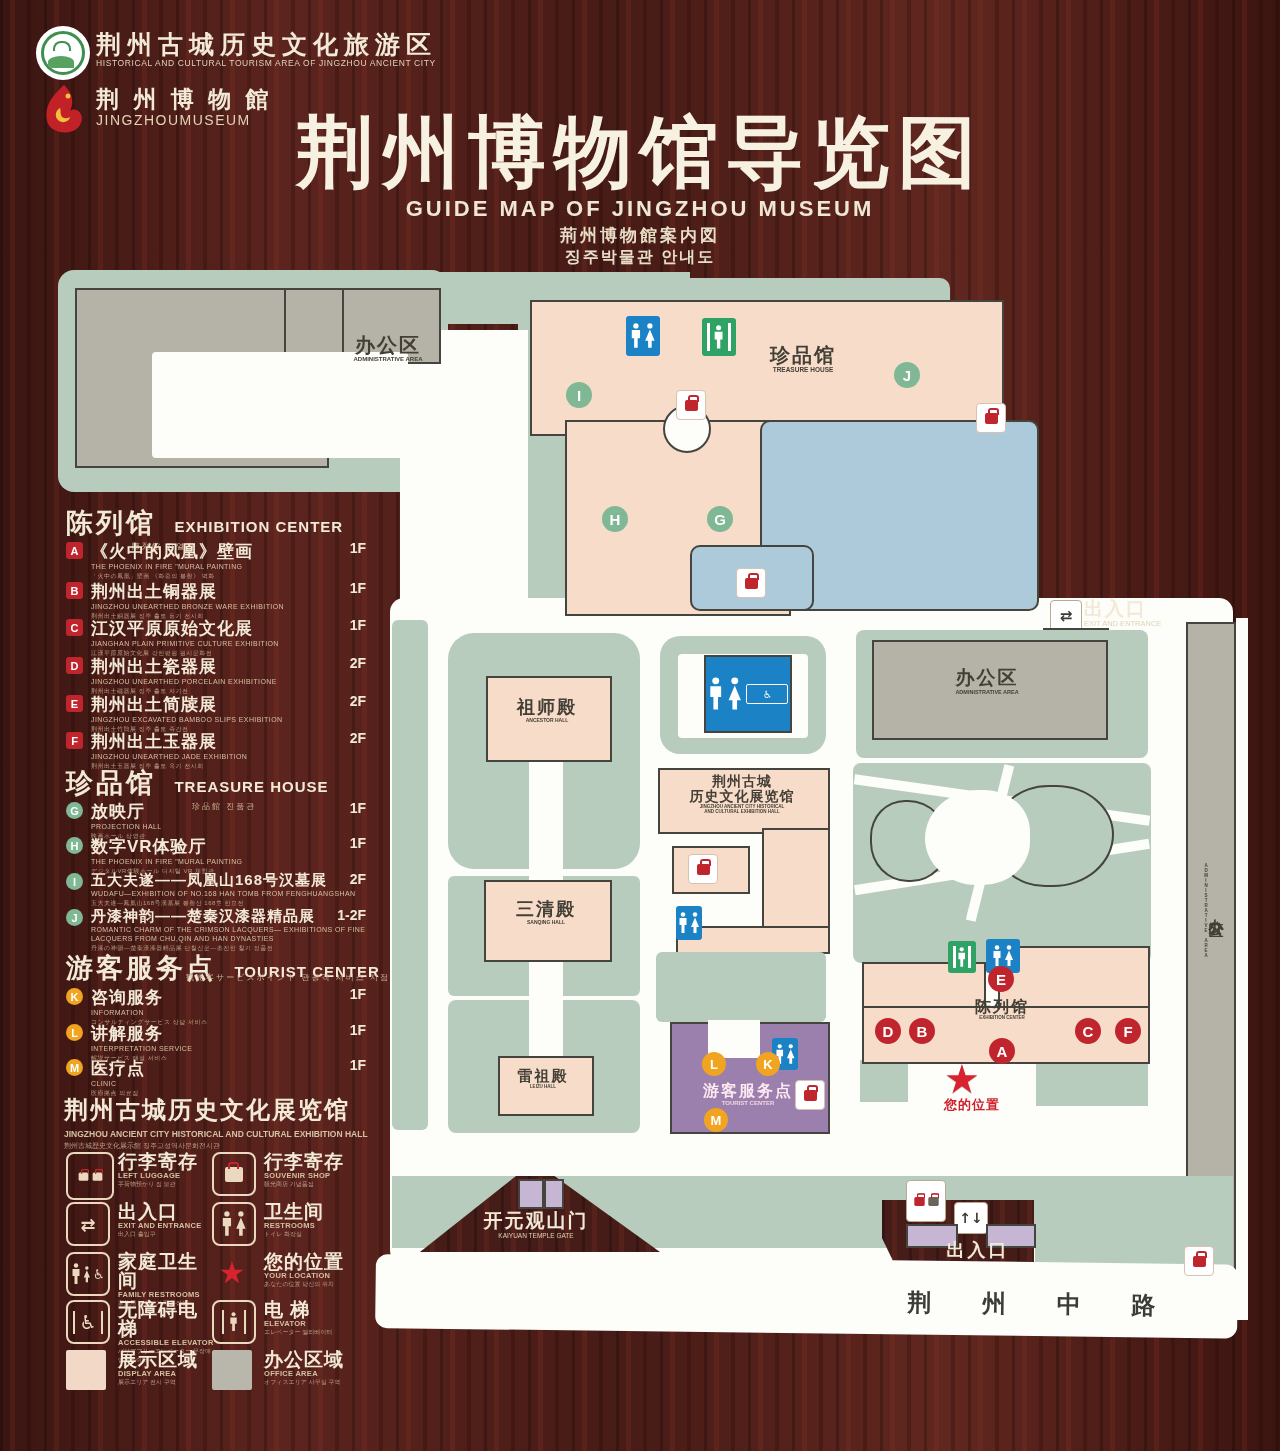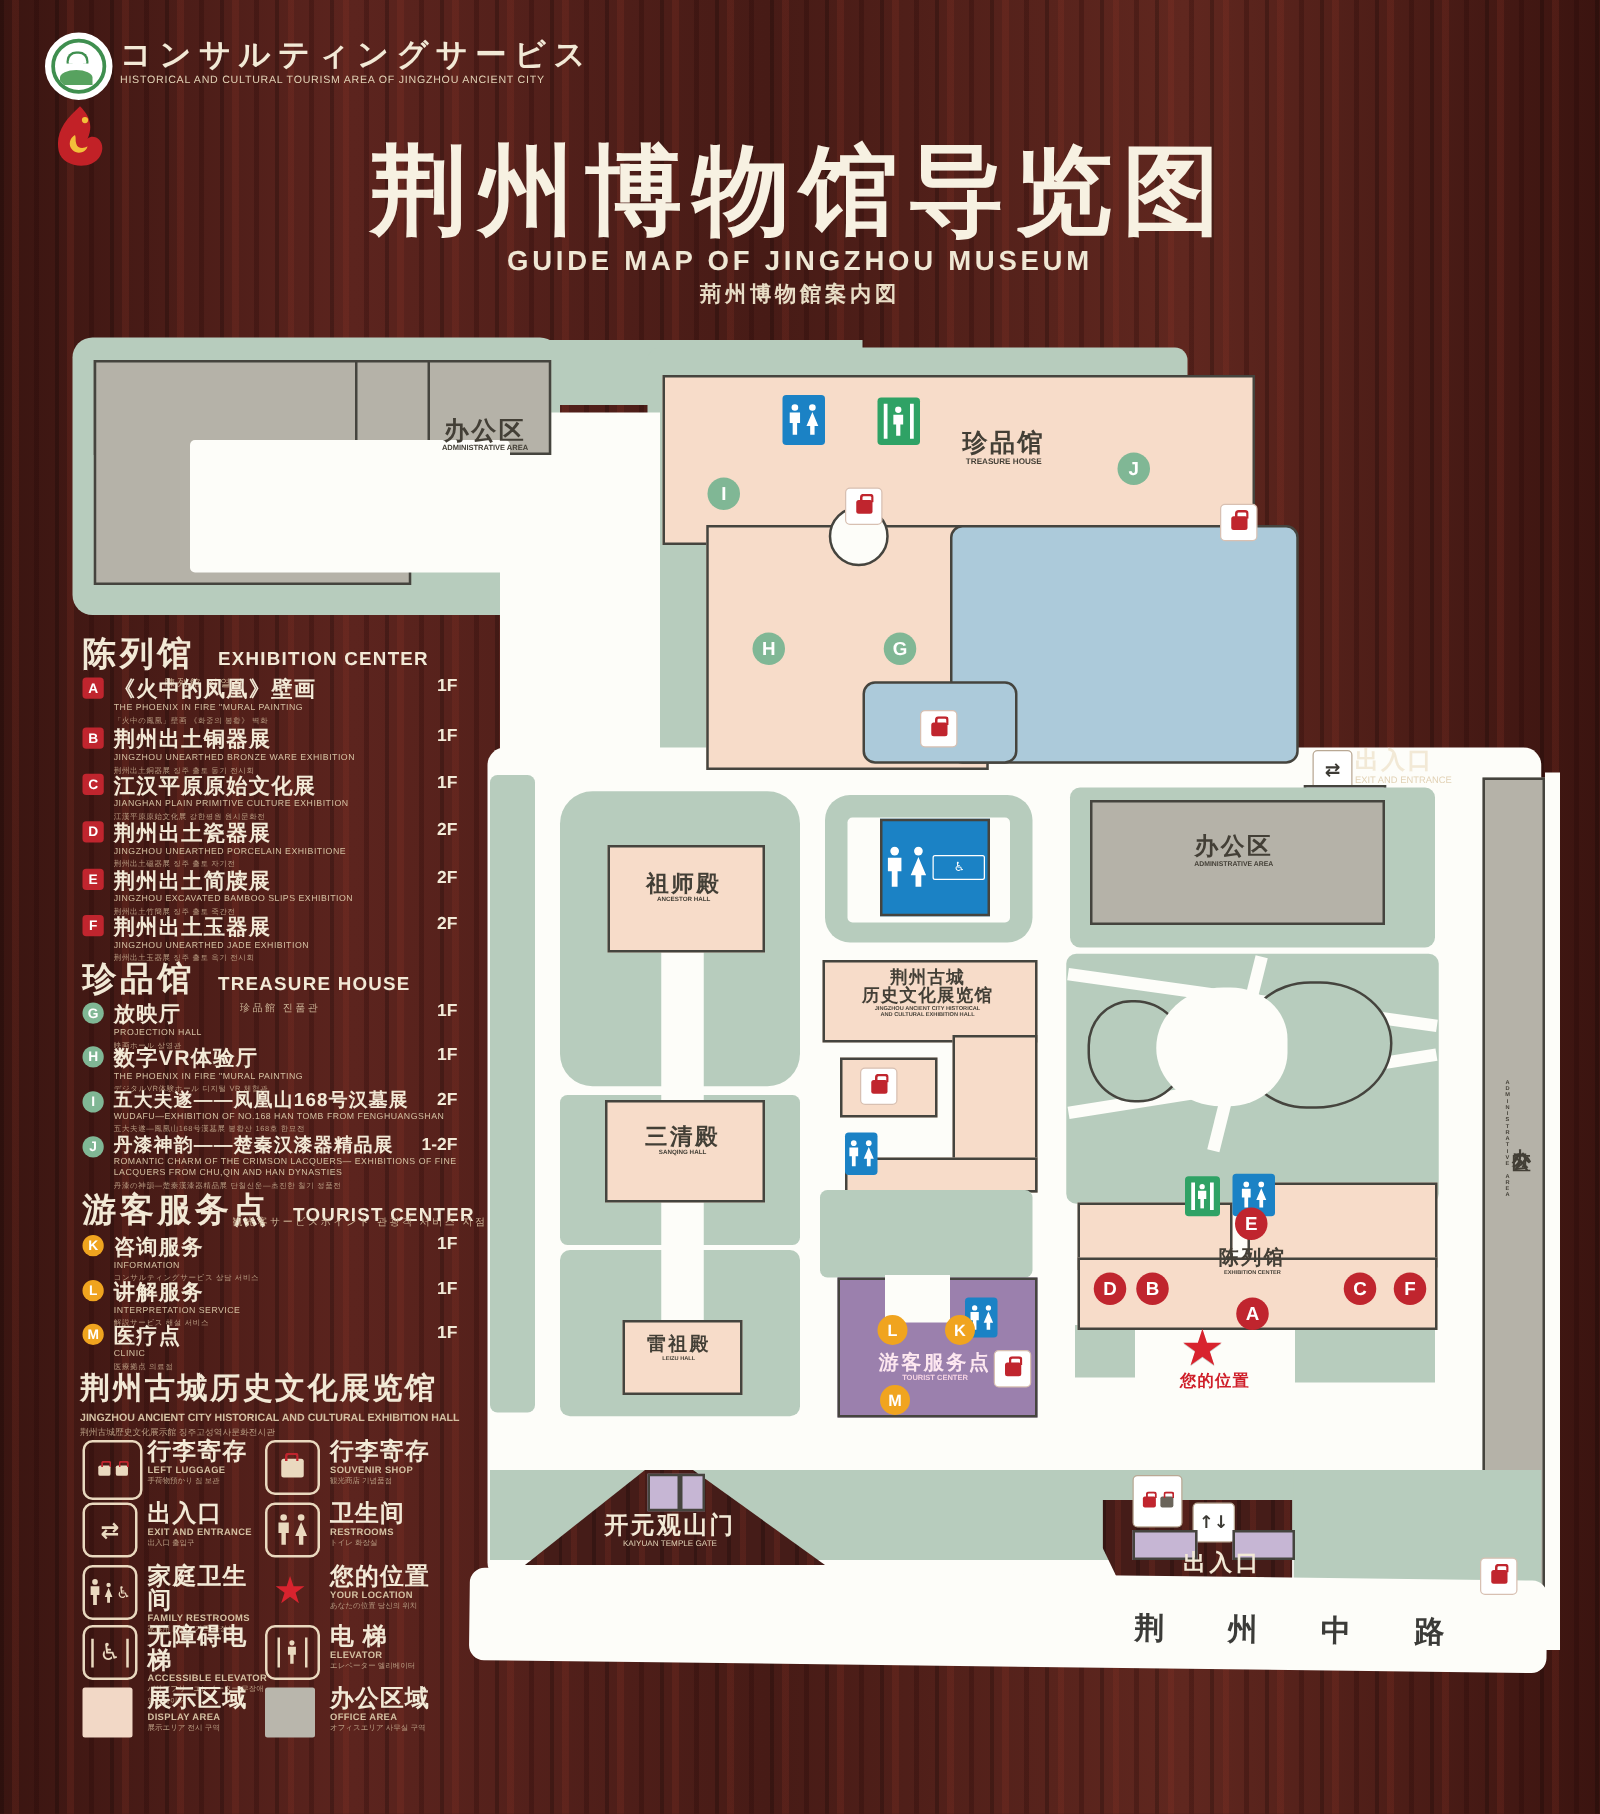--- a/index.html
+++ b/index.html
@@ -73,39 +73,46 @@
 
 <div id="stage">
 
   <div class="abs" style="left:36px;top:26px;width:50px;height:50px;border-radius:50%;background:#fff;border:2px solid #fff;display:flex;align-items:center;justify-content:center">
     <div style="width:38px;height:38px;border-radius:50%;border:3px solid #3f8f4f;background:#fff;position:relative;overflow:hidden">
       <div style="position:absolute;left:4px;bottom:4px;width:26px;height:12px;background:#57a25f;border-radius:50% 50% 0 0"></div>
       <div style="position:absolute;left:9px;top:7px;width:14px;height:8px;border:2px solid #3f8f4f;border-bottom:none;border-radius:8px 8px 0 0"></div>
     </div>
   </div>
   <div class="wlbl" style="left:96px;top:30px;text-align:left">
-    <span style="font-size:25px;letter-spacing:6px">コンサルティングサービス</span>
+    <span style="font-size:25px;letter-spacing:6px">荆州古城历史文化旅游区</span>
     <span class="e" style="font-size:8.5px;letter-spacing:.6px">HISTORICAL AND CULTURAL TOURISM AREA OF JINGZHOU ANCIENT CITY</span>
   </div>
   <div class="abs" style="left:40px;top:84px;width:44px;height:52px">
     <svg width="44" height="52" viewBox="0 0 44 52">
       <path fill="#c22127" d="M24 1 C12 12 4 22 7 37 C10 50 33 53 40 41 C46 30 36 22 30 27 C35 16 31 8 24 1 Z"></path>
       <path fill="#f2c03a" d="M20 24 c-4 2 -6 8 -2 12 c4 4 11 2 12 -3 c-3 2 -8 2 -9 -2 c-1 -3 0 -5 -1 -7 z"></path>
       <circle cx="28" cy="12" r="2.5" fill="#f2c03a"></circle>
     </svg>
   </div>
+  <div class="wlbl" style="left:96px;top:86px;text-align:left">
+    <span style="font-size:23px;letter-spacing:4px">荆 州 博 物 館</span>
+    <span class="e" style="font-size:14px;letter-spacing:1.5px">JINGZHOUMUSEUM</span>
+  </div>
 
   <div class="wlbl" style="left:240px;top:108px;width:800px">
     <span style="font-size:78px;letter-spacing:8px;color:#f7f1e2">荆州博物馆导览图</span>
   </div>
   <div class="wlbl" style="left:240px;top:196px;width:800px">
     <span style="font-size:22px;letter-spacing:3px;color:#efe7d4">GUIDE MAP OF JINGZHOU MUSEUM</span>
   </div>
   <div class="wlbl" style="left:240px;top:226px;width:800px">
     <span style="font-size:17px;letter-spacing:3px;color:#e8ddc6">荊州博物館案内図</span>
+  </div>
+  <div class="wlbl" style="left:240px;top:248px;width:800px">
+    <span style="font-size:16px;letter-spacing:2px;color:#e8ddc6">징주박물관 안내도</span>
   </div>
 
   <div class="abs green r16" style="left:58px;top:270px;width:390px;height:222px"></div>
   <div class="abs green" style="left:430px;top:272px;width:260px;height:52px"></div>
   <div class="abs green r10" style="left:518px;top:278px;width:432px;height:346px"></div>
   <div class="abs white" style="left:390px;top:598px;width:843px;height:666px;border-radius:14px"></div>
   <div class="abs white" style="left:400px;top:330px;width:128px;height:280px"></div>
 
   <div class="abs gray" style="left:75px;top:288px;width:362px;height:72px"></div>
   <div class="abs gray" style="left:75px;top:288px;width:250px;height:176px"></div>

